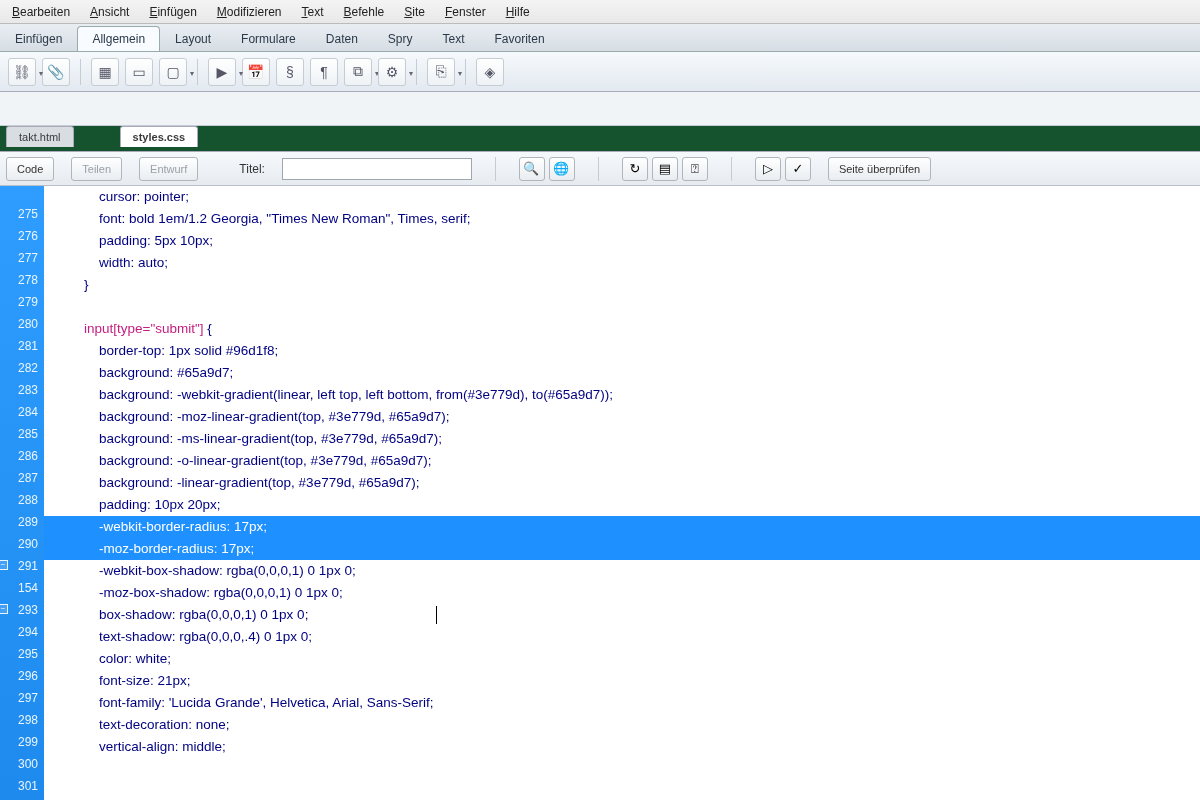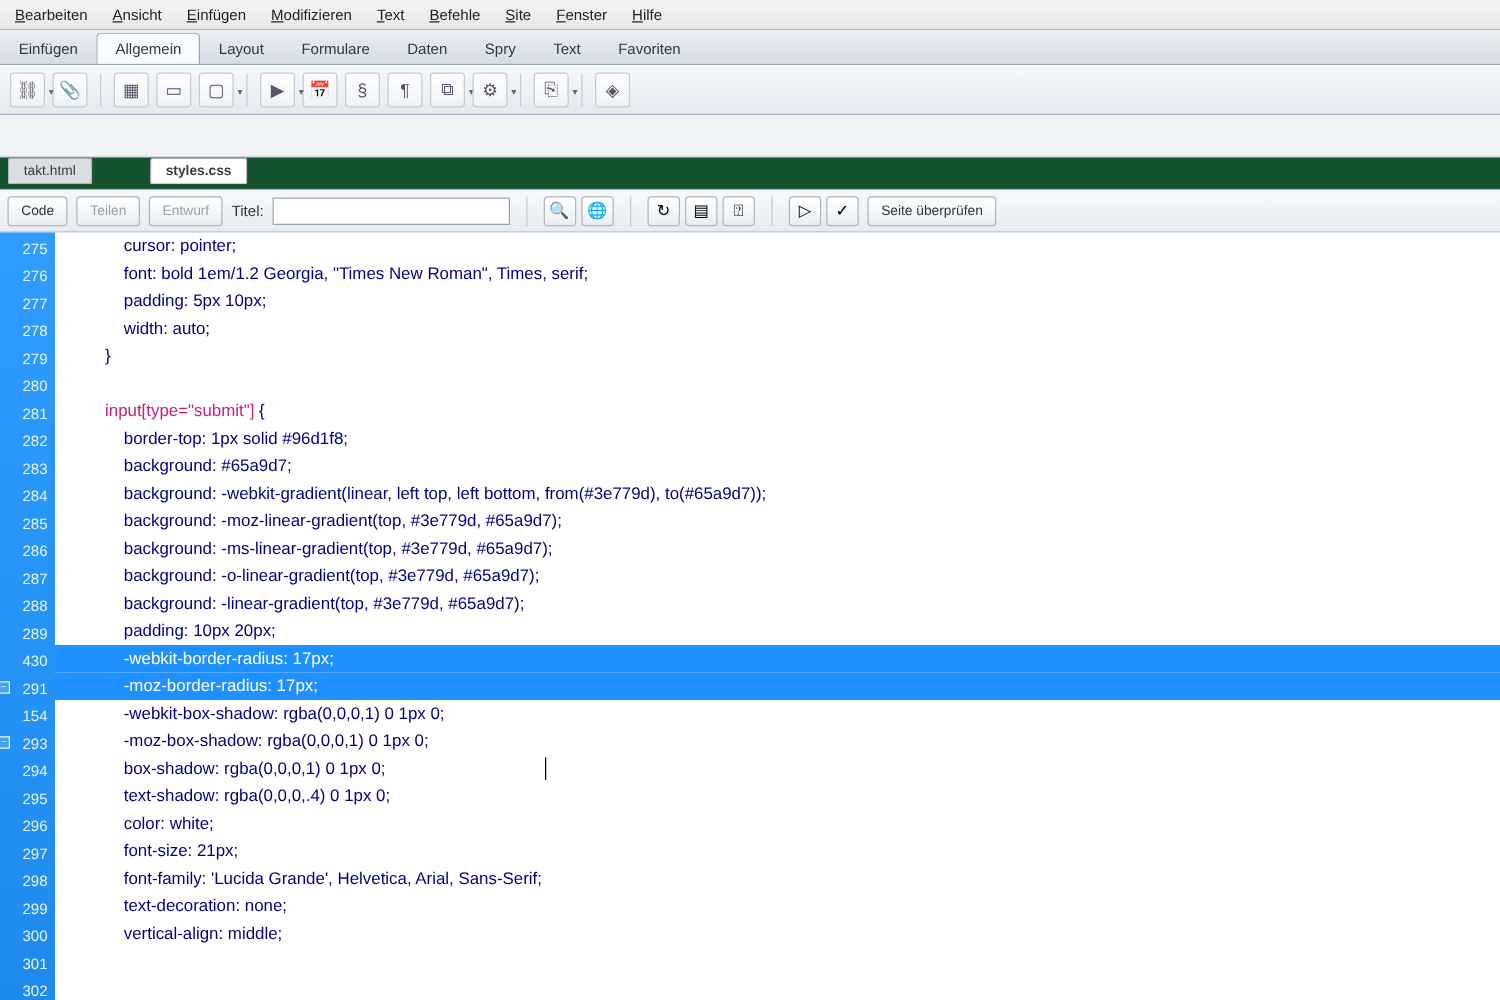--- a/index.html
+++ b/index.html
@@ -18,31 +18,31 @@
 .toolbar .sep { width: 1px; height: 26px; background: #c5ccd3; margin: 0 4px; }
 .toolbar .dd { position: relative; }
 .toolbar .dd::after { content: "▾"; font-size: 8px; position: absolute; right: -8px; top: 10px; color: #667; }
 
 .spacer { height: 34px; background: #f1f4f7; border-bottom: 1px solid #c5ccd3; }
 
 .filetabs { background: #14532d; height: 26px; display: flex; align-items: flex-start; padding-left: 6px; border-bottom: 1px solid #aab; }
 .filetabs .ftab { padding: 4px 12px; font-size: 11px; color: #3a3a3a; border: 1px solid #aab; border-bottom: none; border-top-left-radius: 3px; border-top-right-radius: 3px; margin-right: 2px; background: #d8dde1; cursor: pointer; }
 .filetabs .ftab.active { background: #fff; font-weight: 600; margin-left: 44px; }
 
-.doctoolbar { background: linear-gradient(#f6f9fc,#e6ebf0); height: 34px; display: flex; align-items: center; padding: 0 6px; border-bottom: 1px solid #b9c0c7; gap: 7px; }
+.doctoolbar { background: linear-gradient(#f6f9fc,#e6ebf0); height: 34px; display: flex; align-items: center; padding: 0 6px; border-bottom: 1px solid #b9c0c7; gap: 17px; }
 .doctoolbar .btn { height: 24px; padding: 0 10px; border: 1px solid #b0b6bc; border-radius: 3px; background: linear-gradient(#fff,#e9edf1); font-size: 11px; display: flex; align-items: center; color: #333; cursor: pointer; }
 .doctoolbar .btn.dis { color: #9aa1a7; }
-.doctoolbar label { font-size: 12px; color: #333; margin-left: 0; }
+.doctoolbar label { font-size: 12px; color: #333; margin-left: 24px; }
 .doctoolbar input[type=text] { height: 22px; width: 190px; border: 1px solid #9fa7ae; padding: 0 4px; font-size: 12px; }
 .doctoolbar .ibtn { width: 26px; height: 24px; border: 1px solid #b0b6bc; border-radius: 3px; background: linear-gradient(#fff,#e9edf1); display: flex; align-items: center; justify-content: center; font-size: 13px; cursor: pointer; }
 .doctoolbar .group { display: flex; gap: 4px; }
 .doctoolbar .vsep { width: 1px; height: 24px; background: #c5ccd3; margin: 0 6px; }
 
 .editor { display: flex; height: calc(800px - 24px - 28px - 40px - 34px - 26px - 34px); position: relative; }
-.gutter { width: 44px; background: #1e90ff; background: linear-gradient(#2e9dff,#1e8aee); color: #eaf5ff; font-family: "Consolas","Courier New",monospace; font-size: 12px; text-align: right; padding-top: 2px; }
+.gutter { width: 44px; background: #1e90ff; background: linear-gradient(#2e9dff,#1e8aee); color: #eaf5ff; font-family: "Consolas","Courier New",monospace; font-size: 12px; text-align: right; padding-top: 17px; }
 .gutter .ln { height: 22px; line-height: 22px; padding-right: 6px; position: relative; }
 .gutter .fold { position: absolute; left: -2px; top: 5px; width: 10px; height: 10px; border: 1px solid #eaf5ff; font-size: 8px; line-height: 8px; text-align: center; color: #eaf5ff; background: rgba(255,255,255,.15); }
 
 .code { flex: 1; font-family: "Consolas","Courier New",monospace; font-size: 13.5px; color: #000080; position: relative; }
 .code .row { height: 22px; line-height: 22px; white-space: pre; padding-left: 40px; }
 .code .row.sel { background: #1e90ff; color: #fff; }
 .code .selector { color: #c41e7f; }
 .code .brace { color: #000080; }
 .caret { position: absolute; width: 1px; height: 18px; background: #000; left: 392px; top: 420px; }
 </style>
@@ -134,21 +134,21 @@
       <div class="ln">280</div>
       <div class="ln">281</div>
       <div class="ln">282</div>
       <div class="ln">283</div>
       <div class="ln">284</div>
       <div class="ln">285</div>
       <div class="ln">286</div>
       <div class="ln">287</div>
       <div class="ln">288</div>
       <div class="ln">289</div>
-      <div class="ln">430</div>
+      <div class="ln">290</div>
       <div class="ln">291<div class="fold">−</div></div>
       <div class="ln">154</div>
       <div class="ln">293<div class="fold">−</div></div>
       <div class="ln">294</div>
       <div class="ln">295</div>
       <div class="ln">296</div>
       <div class="ln">297</div>
       <div class="ln">298</div>
       <div class="ln">299</div>
       <div class="ln">300</div>

